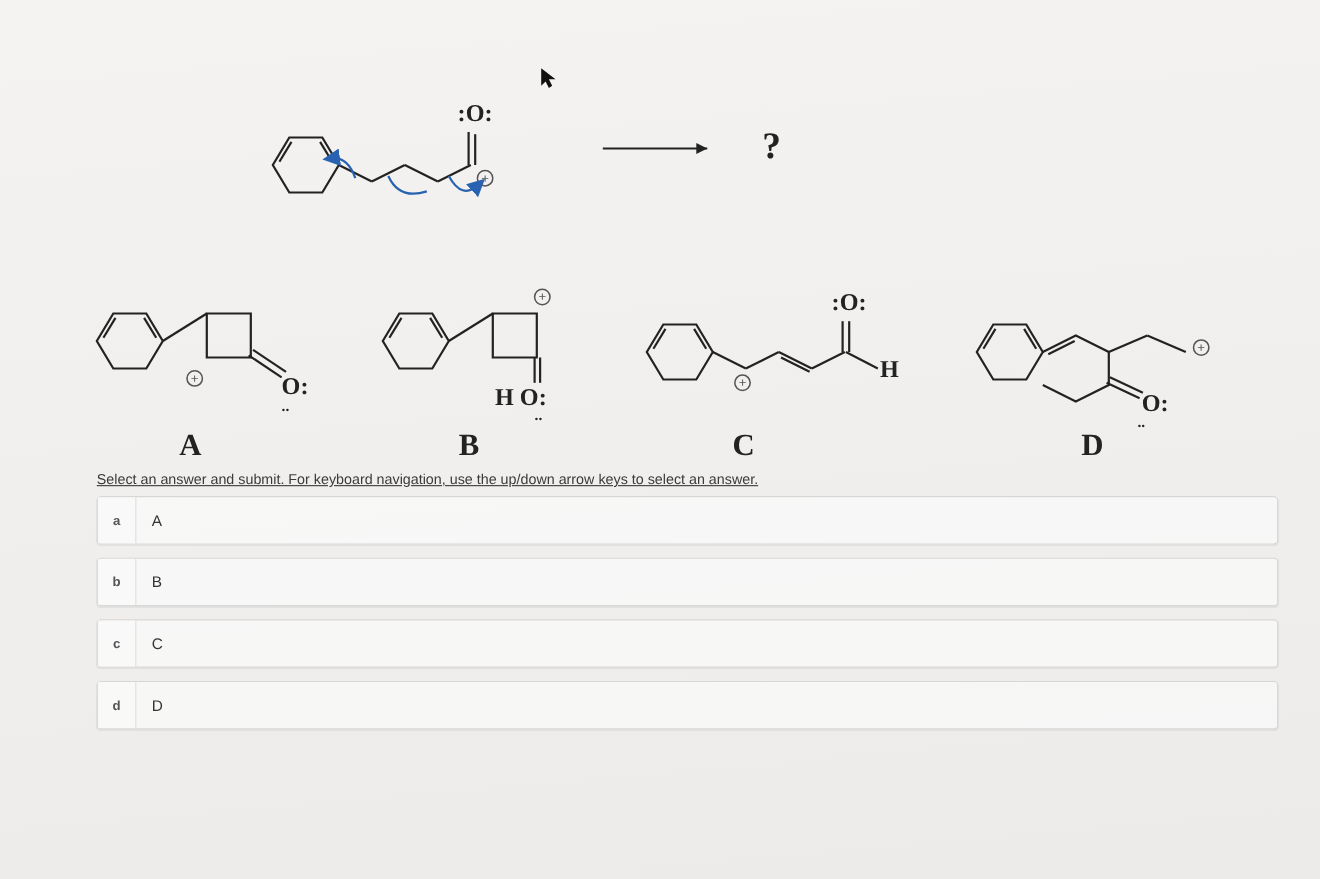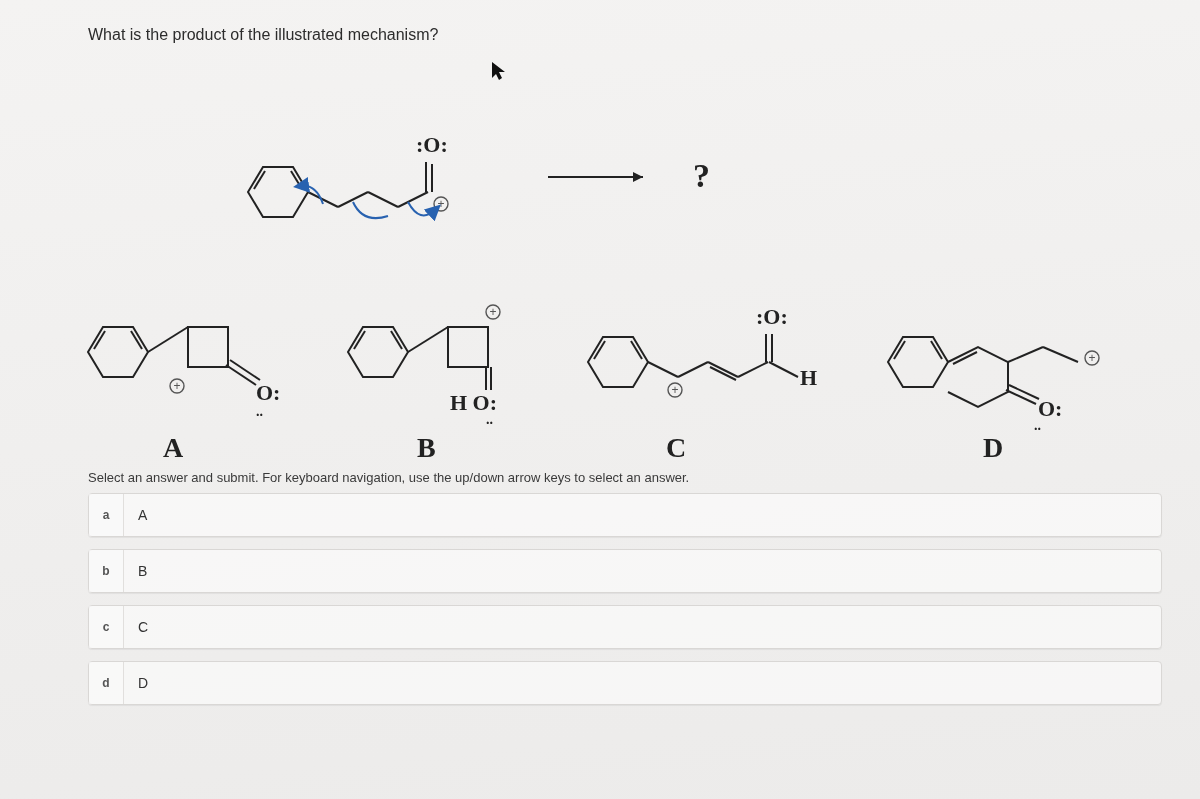--- a/index.html
+++ b/index.html
@@ -39,20 +39,21 @@
     font-family: "Times New Roman", serif;
     font-size: 28px;
     font-weight: bold;
     color: #222;
   }
   .instructions {
     font-size: 13px;
     color: #3a3a3a;
     margin-top: 18px;
     margin-bottom: 8px;
+    text-decoration: underline;
   }
   .answers {
     margin-top: 6px;
     padding-right: 10px;
   }
   .answer-row {
     display: flex;
     align-items: stretch;
     background: rgba(255,255,255,0.55);
     border: 1px solid #d9d7d5;
@@ -85,21 +86,20 @@
   .blue { stroke:#2862b0; }
   .atom { font-family:"Times New Roman",serif; font-size:22px; font-weight:600; fill:#222; }
   .plus-circle { fill:none; stroke:#555; stroke-width:1.4; }
   .plus-text { font-family:Arial; font-size:12px; fill:#555; text-anchor:middle; }
 </style>
 </head>
 <body>
 
 <div class="page">
 
-  <div class="question-title">What is the product of the illustrated mechanism?</div>
 
   <div class="figure-area">
 
     <div class="structure" style="left:150px; top:30px;">
       <svg width="260" height="160">
 
         <path class="bond" d="M 10 100 L 25 75 L 55 75 L 70 100 L 55 125 L 25 125 Z"></path>
         <line class="bond" x1="16" y1="97" x2="27" y2="79"></line>
         <line class="bond" x1="53" y1="79" x2="64" y2="97"></line>
 

